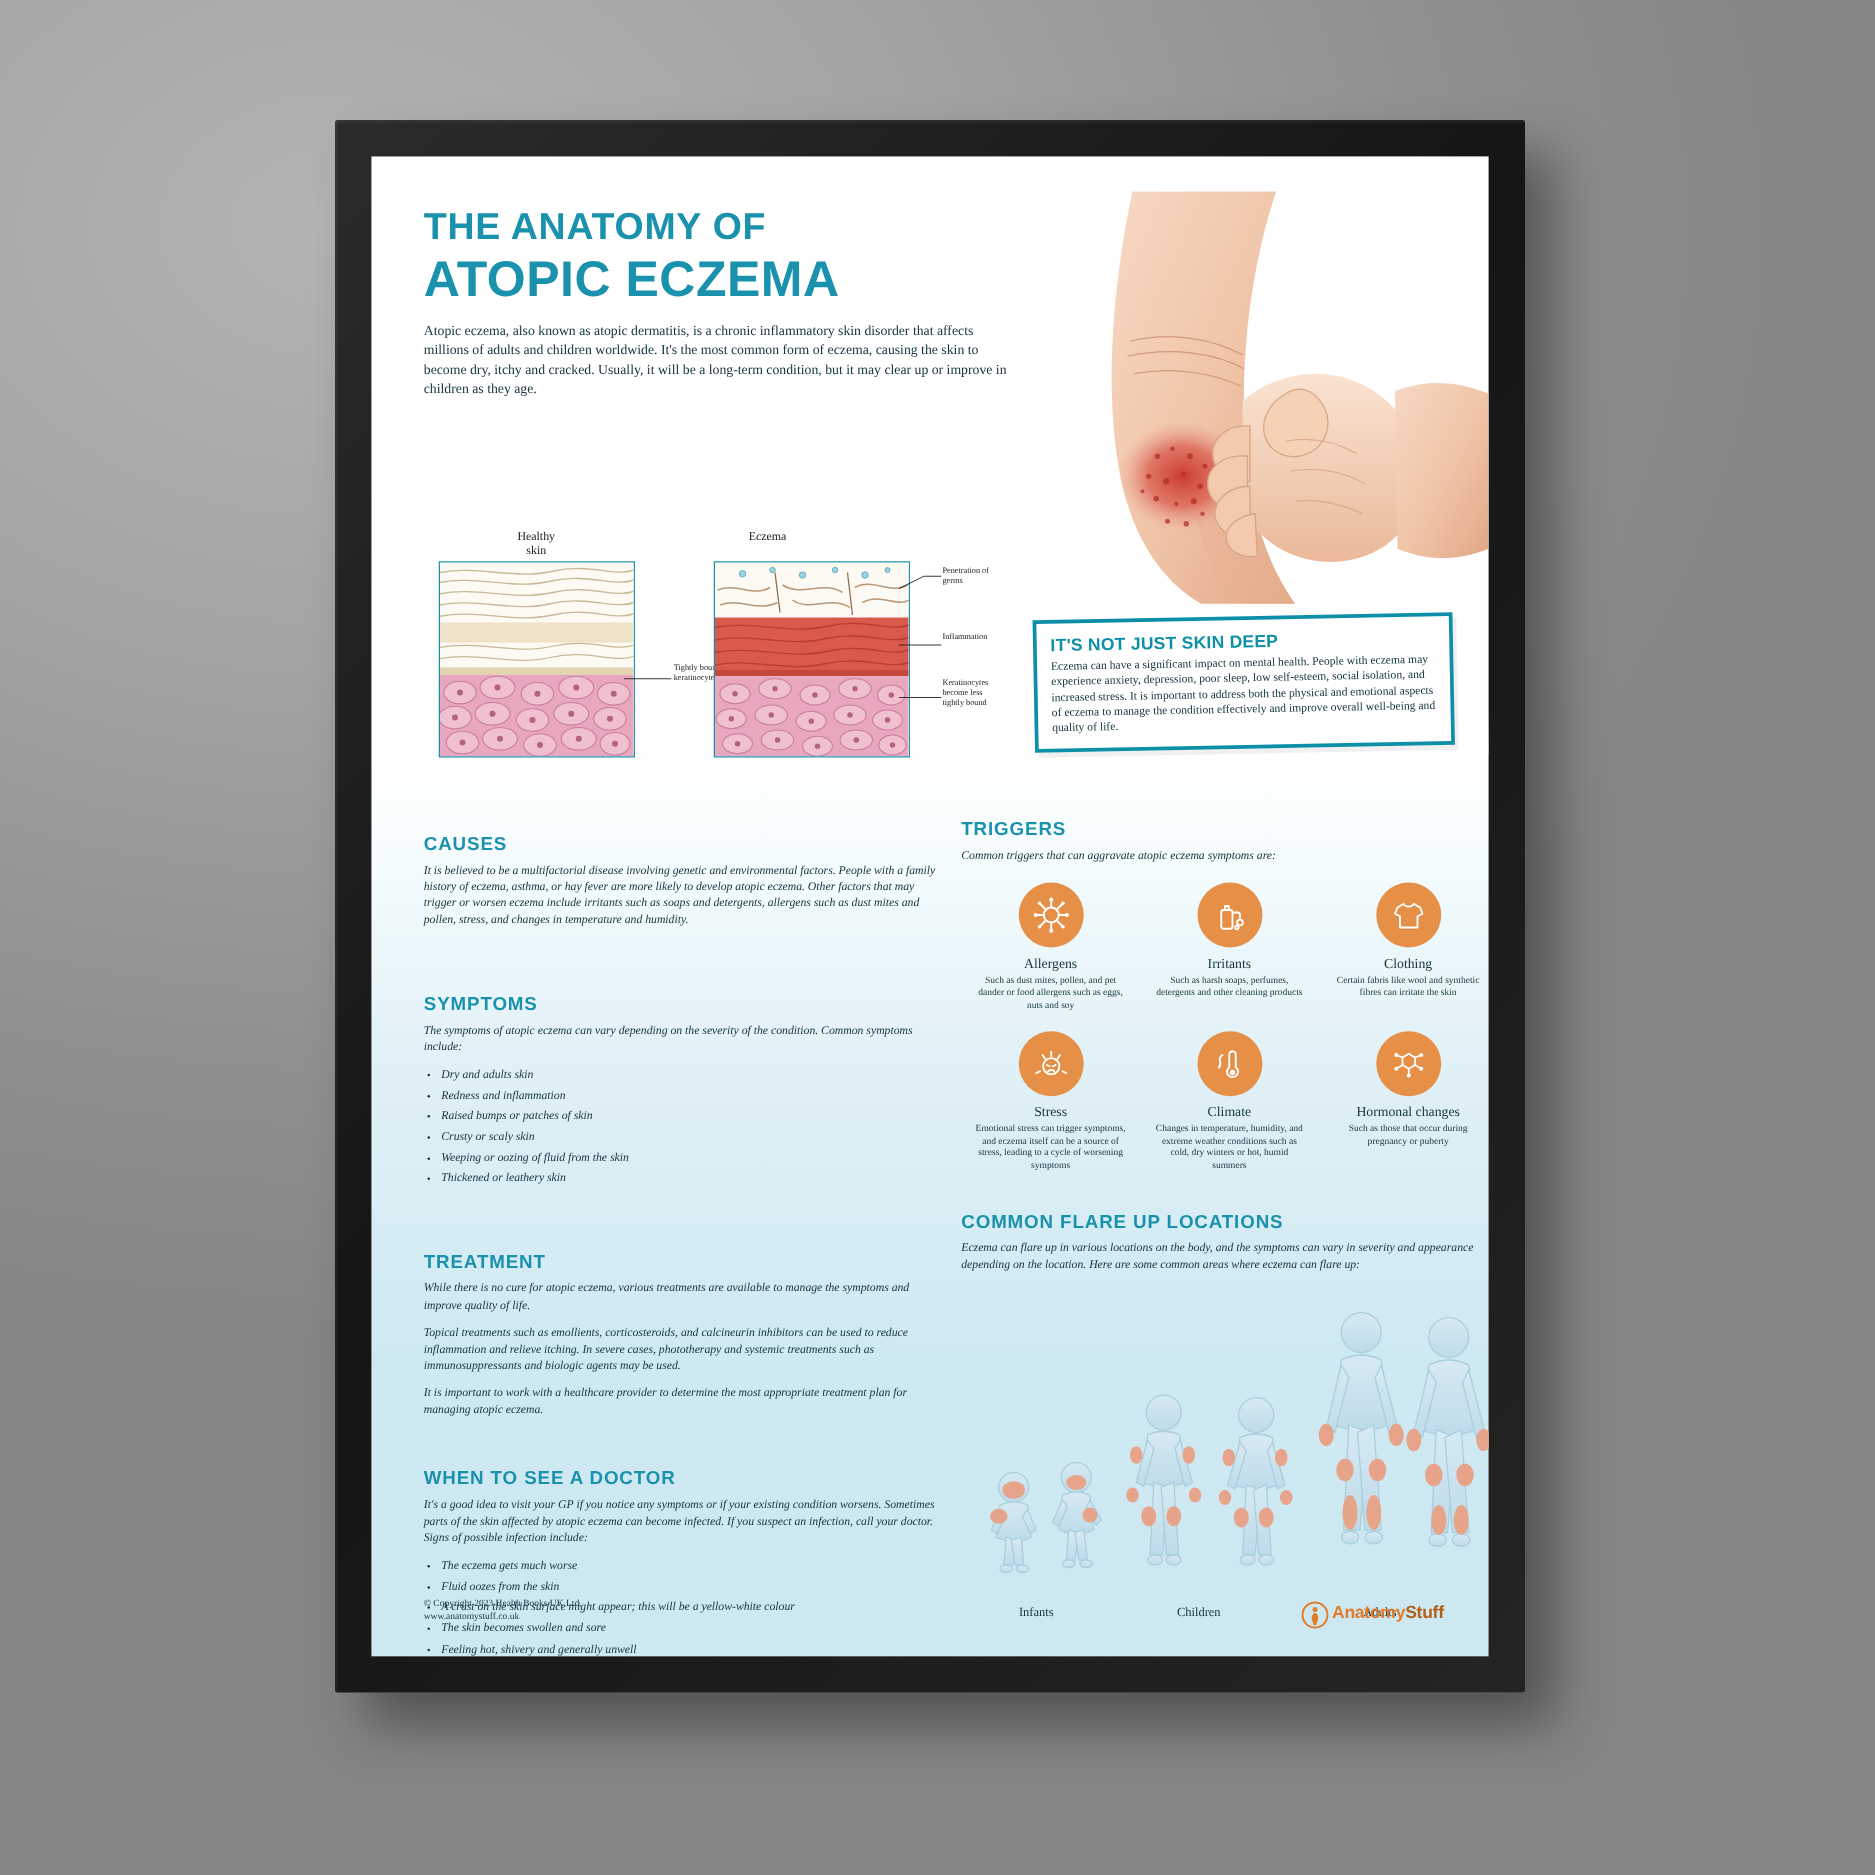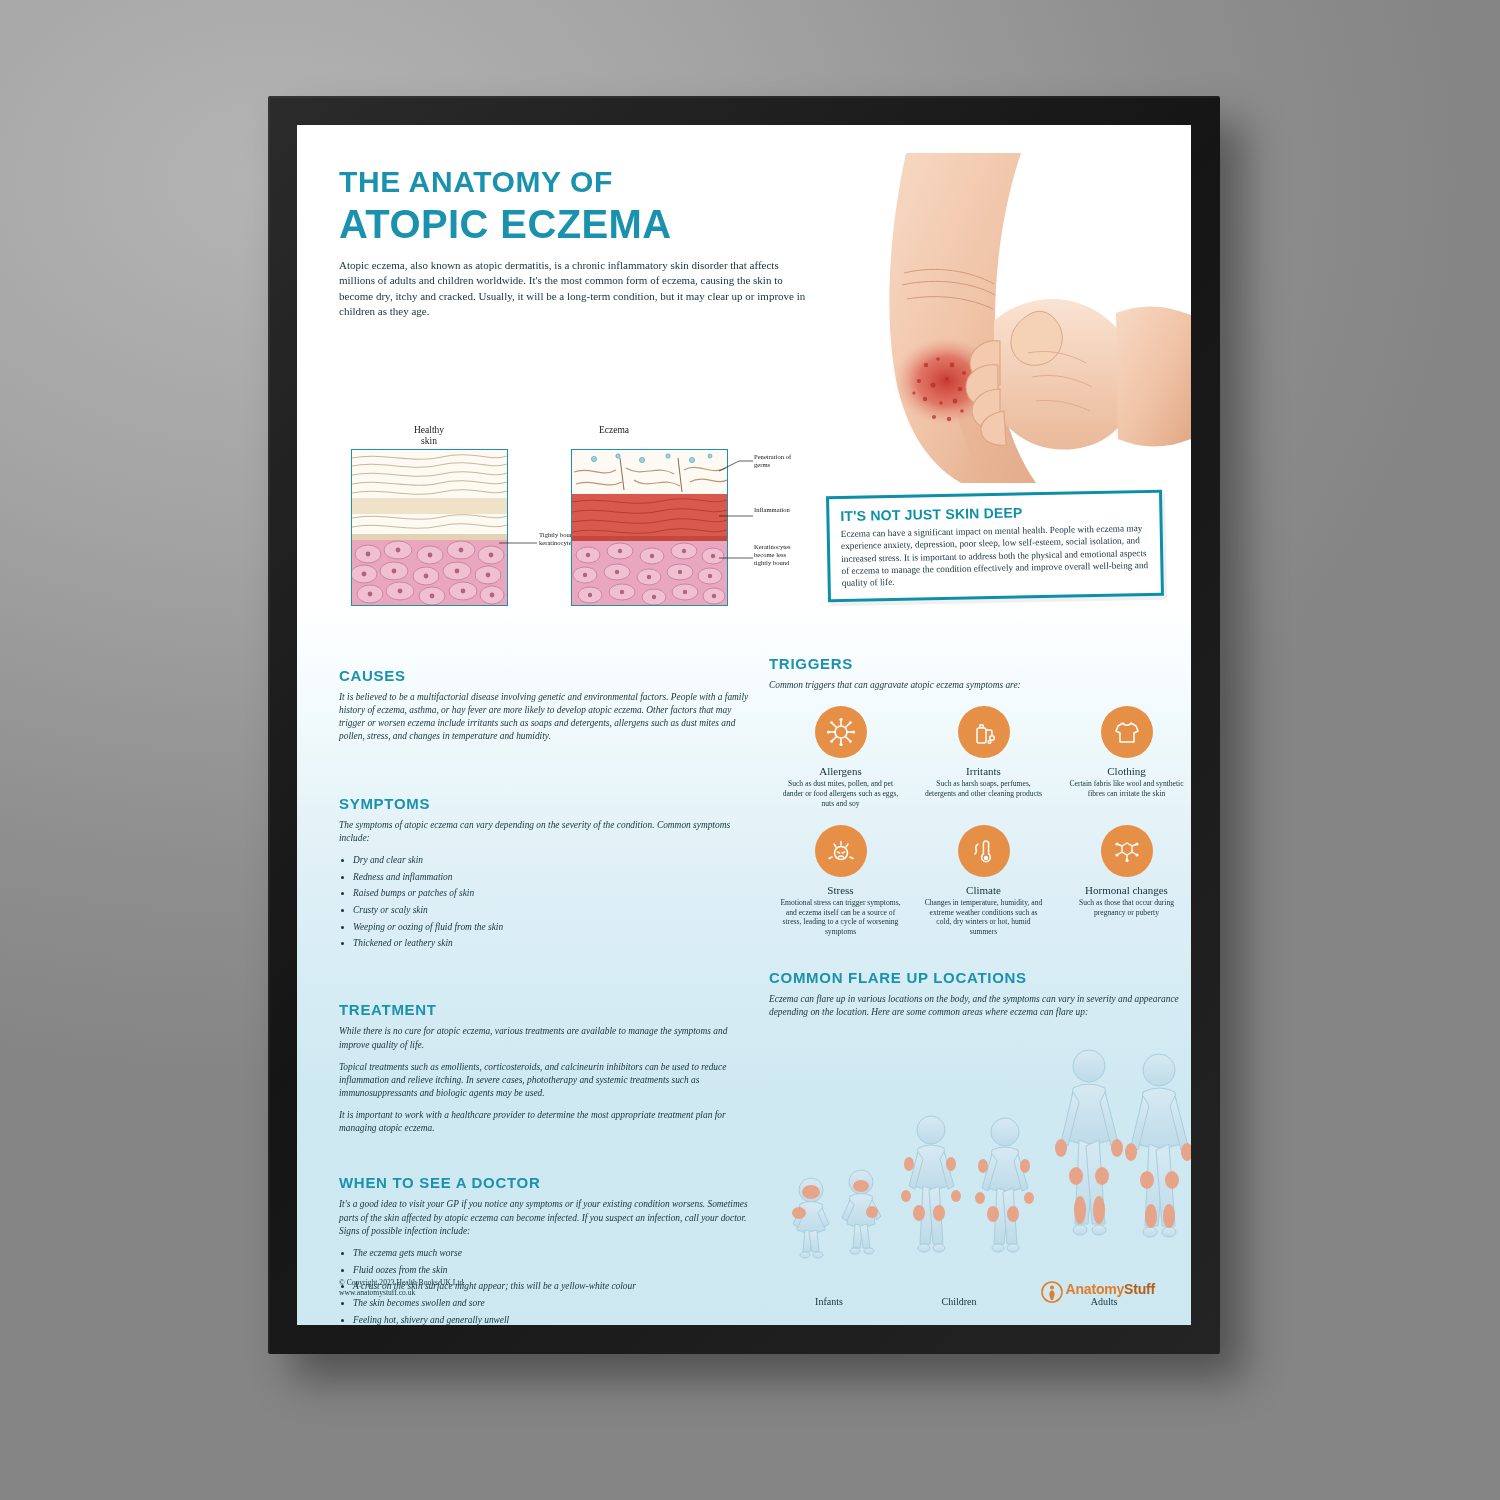--- a/index.html
+++ b/index.html
@@ -87,21 +87,21 @@
   .trig-grid{display:flex;flex-wrap:wrap;margin-top:14px;}
   .trig{width:143px;text-align:center;margin-bottom:16px;}
   .trig .circ{
     width:52px;height:52px;border-radius:50%;background:#e58f47;margin:0 auto 7px auto;
     display:flex;align-items:center;justify-content:center;
   }
   .trig .t-name{font-family:"Liberation Serif",serif;font-size:11px;color:#14333d;margin-bottom:2px;}
   .trig .t-desc{font-family:"Liberation Serif",serif;font-size:7.6px;line-height:1.3;color:#14333d;padding:0 10px;}
   
   .people{position:relative;width:430px;height:250px;margin-top:8px;}
-  .people-labels{display:flex;margin-top:18px;}
+  .people-labels{display:flex;margin-top:7px;}
   .people-labels div{font-family:"Liberation Serif",serif;font-size:10px;color:#14333d;text-align:center;}
   
   .footer{
     position:absolute;left:42px;bottom:26px;font-family:"Liberation Serif",serif;font-size:7.6px;color:#14333d;line-height:1.4;
   }
   .logo{
     position:absolute;right:36px;bottom:22px;display:flex;align-items:flex-start;gap:3px;
   }
   .logo .mark{width:22px;height:22px;}
   .logo .txt{font-size:14px;font-weight:bold;color:#e07c2a;letter-spacing:-.2px;}
@@ -378,21 +378,21 @@
           <div class="sec-title">CAUSES</div>
           <p class="body">It is believed to be a multifactorial disease involving genetic and environmental factors. People with a family history of eczema, asthma, or hay fever are more likely to develop atopic eczema. Other factors that may trigger or worsen eczema include irritants such as soaps and detergents, allergens such as dust mites and pollen, stress, and changes in temperature and humidity.</p>
         </div>
 
         <div class="gap-lg"></div>
 
         <div>
           <div class="sec-title">SYMPTOMS</div>
           <p class="body">The symptoms of atopic eczema can vary depending on the severity of the condition. Common symptoms include:</p>
           <ul class="body">
-            <li>Dry and clear skin</li>
+            <li>Dry and adults skin</li>
             <li>Redness and inflammation</li>
             <li>Raised bumps or patches of skin</li>
             <li>Crusty or scaly skin</li>
             <li>Weeping or oozing of fluid from the skin</li>
             <li>Thickened or leathery skin</li>
           </ul>
         </div>
 
         <div class="gap-lg"></div>
 

